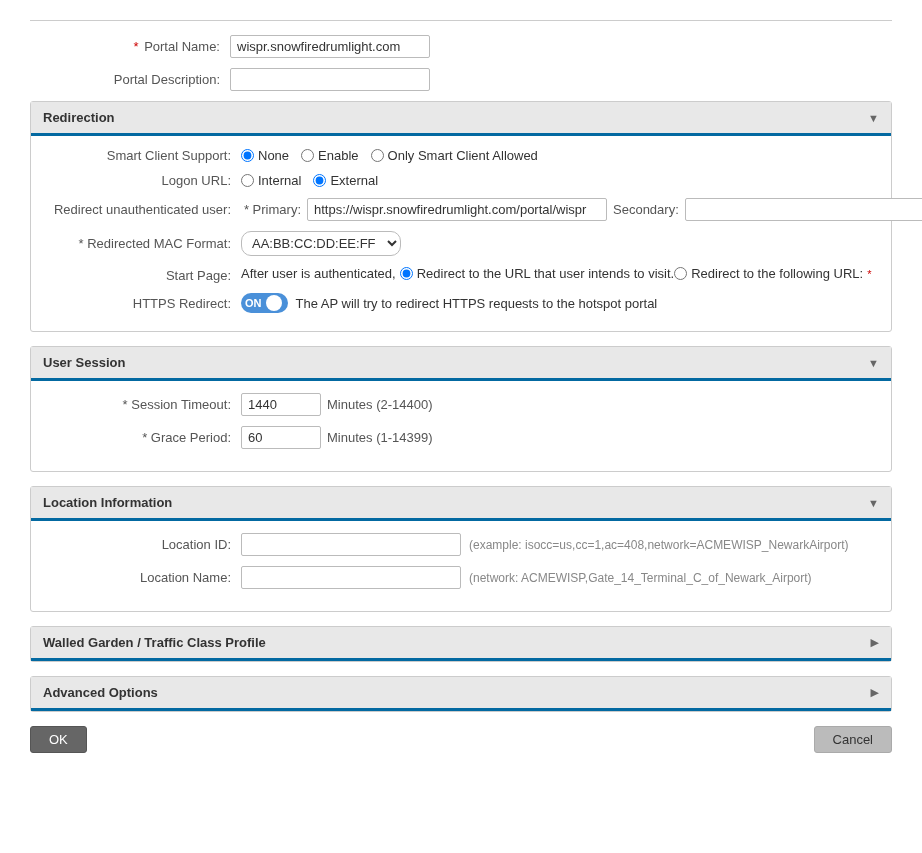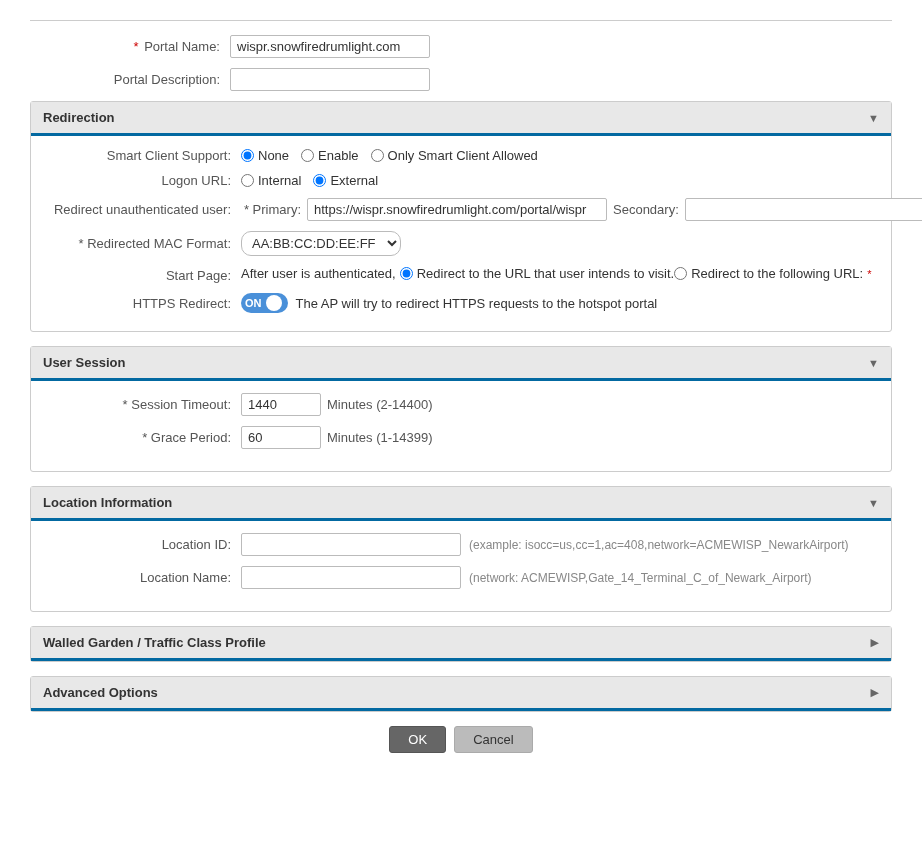--- a/index.html
+++ b/index.html
@@ -244,21 +244,21 @@
       margin-right: 8px;
     }
     .location-example {
       font-size: 12px;
       color: #888;
     }
 
     
     .bottom-buttons {
       display: flex;
-      justify-content: center;
+      justify-content: space-between;
       gap: 8px;
       margin-top: 3px;
     }
     .btn {
       padding: 5px 18px;
       font-size: 13px;
       border: 1px solid #999;
       border-radius: 3px;
       cursor: pointer;
     }

